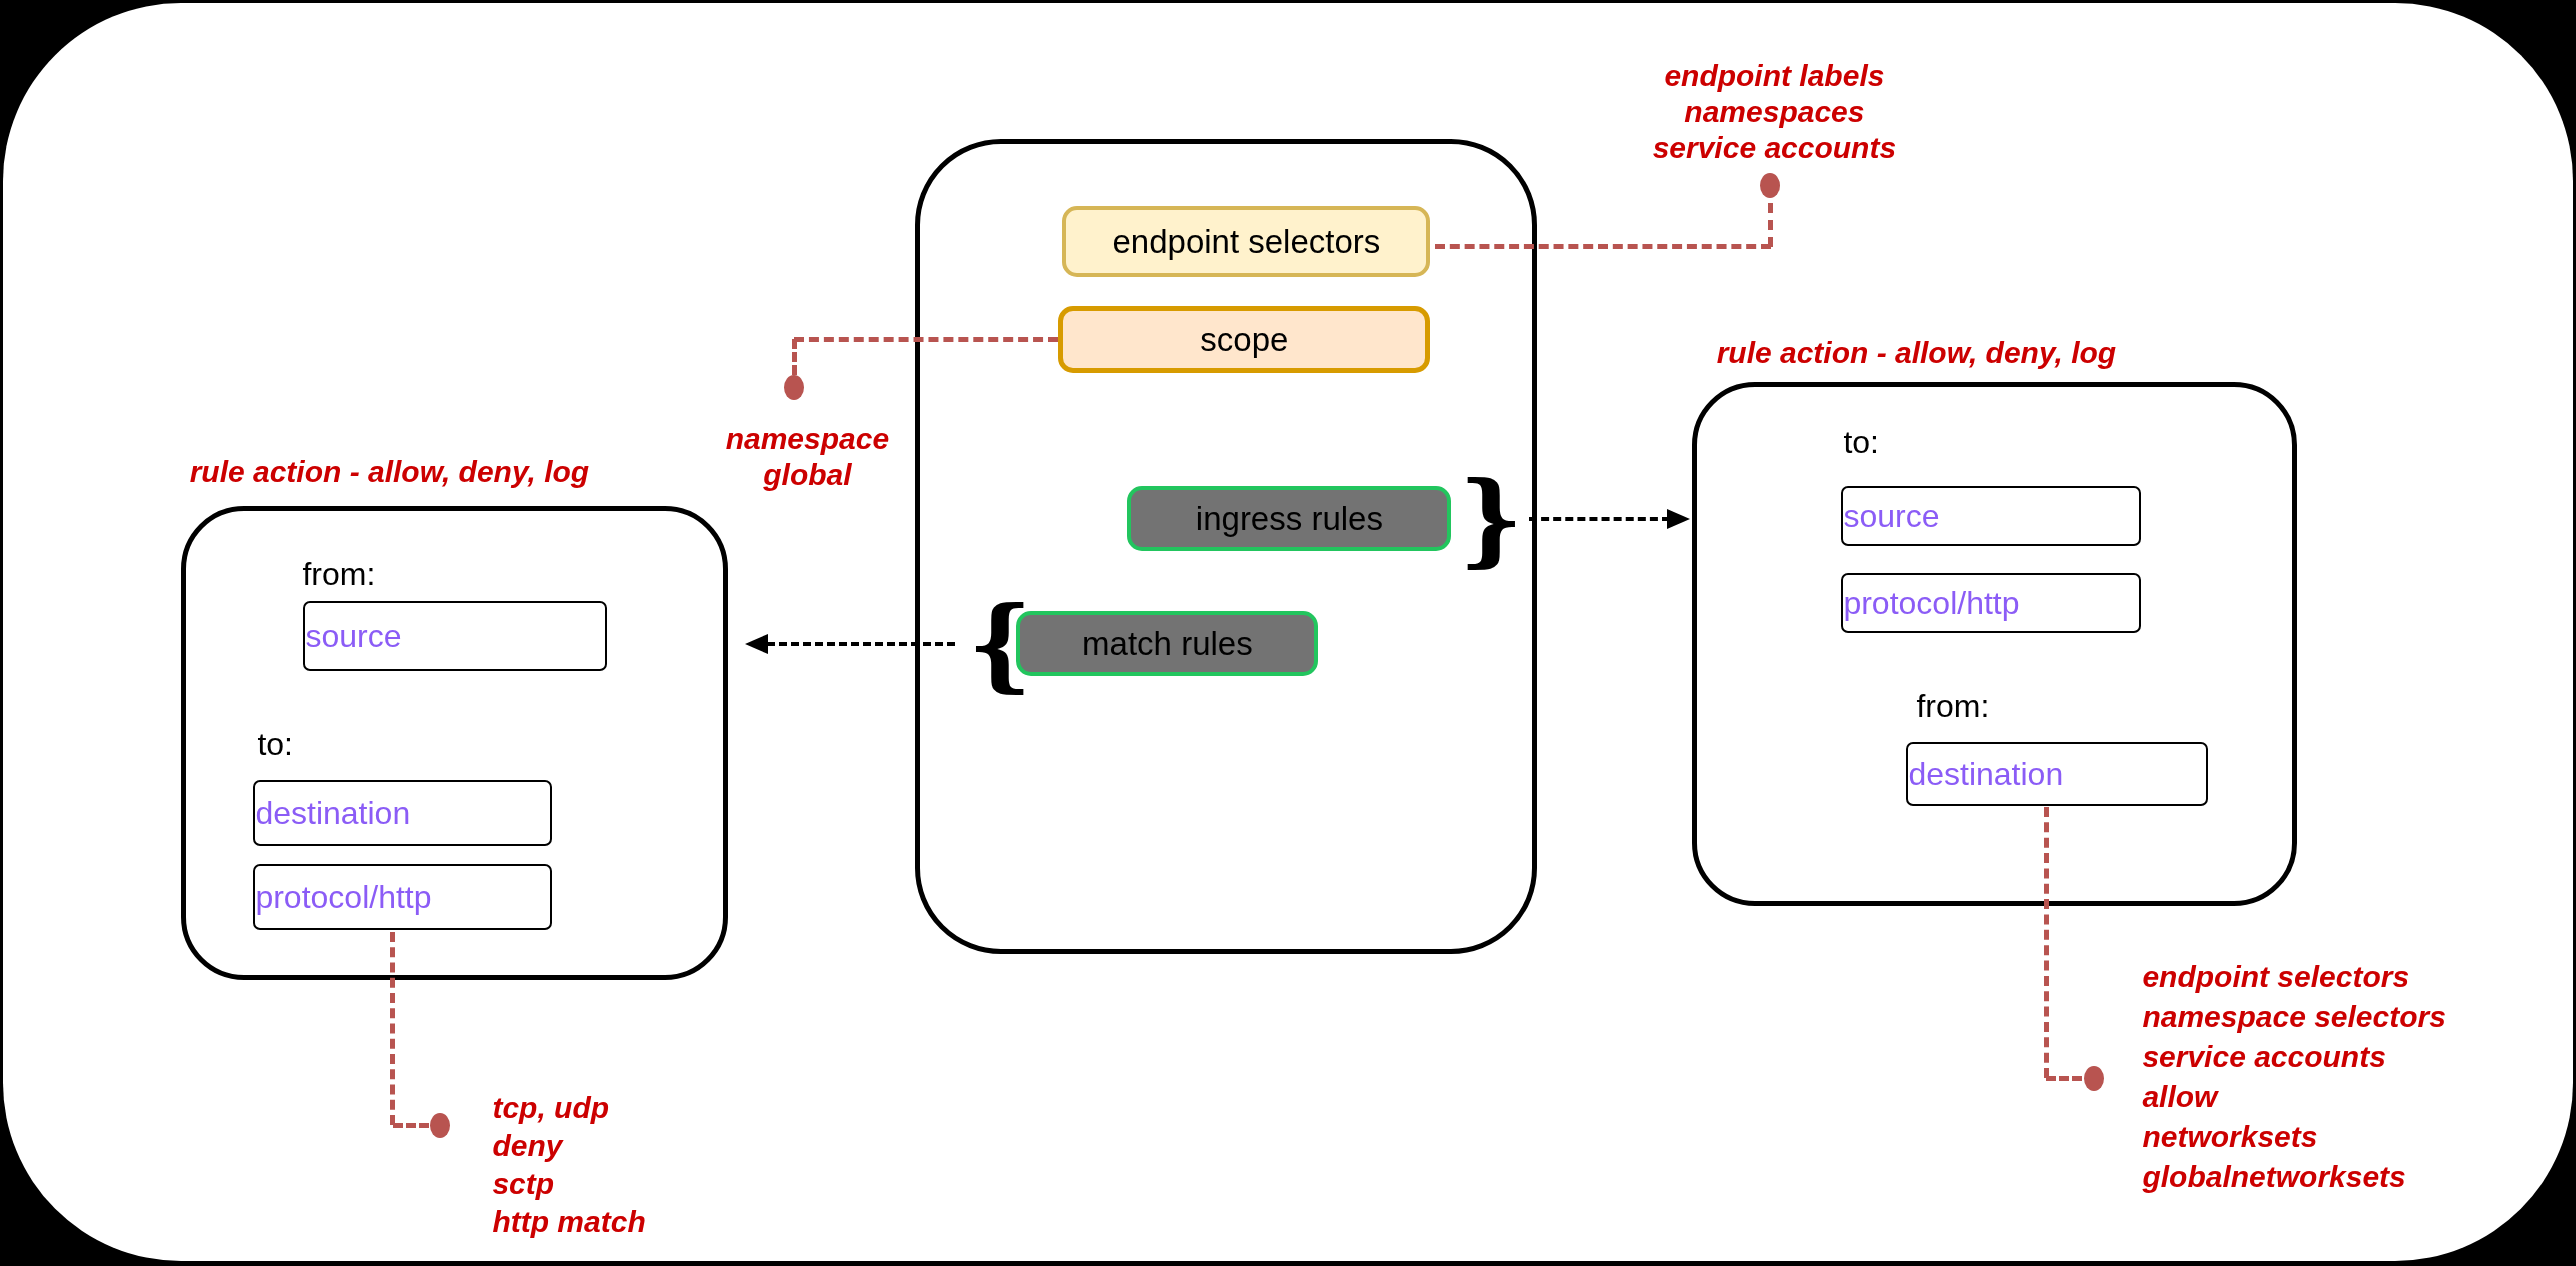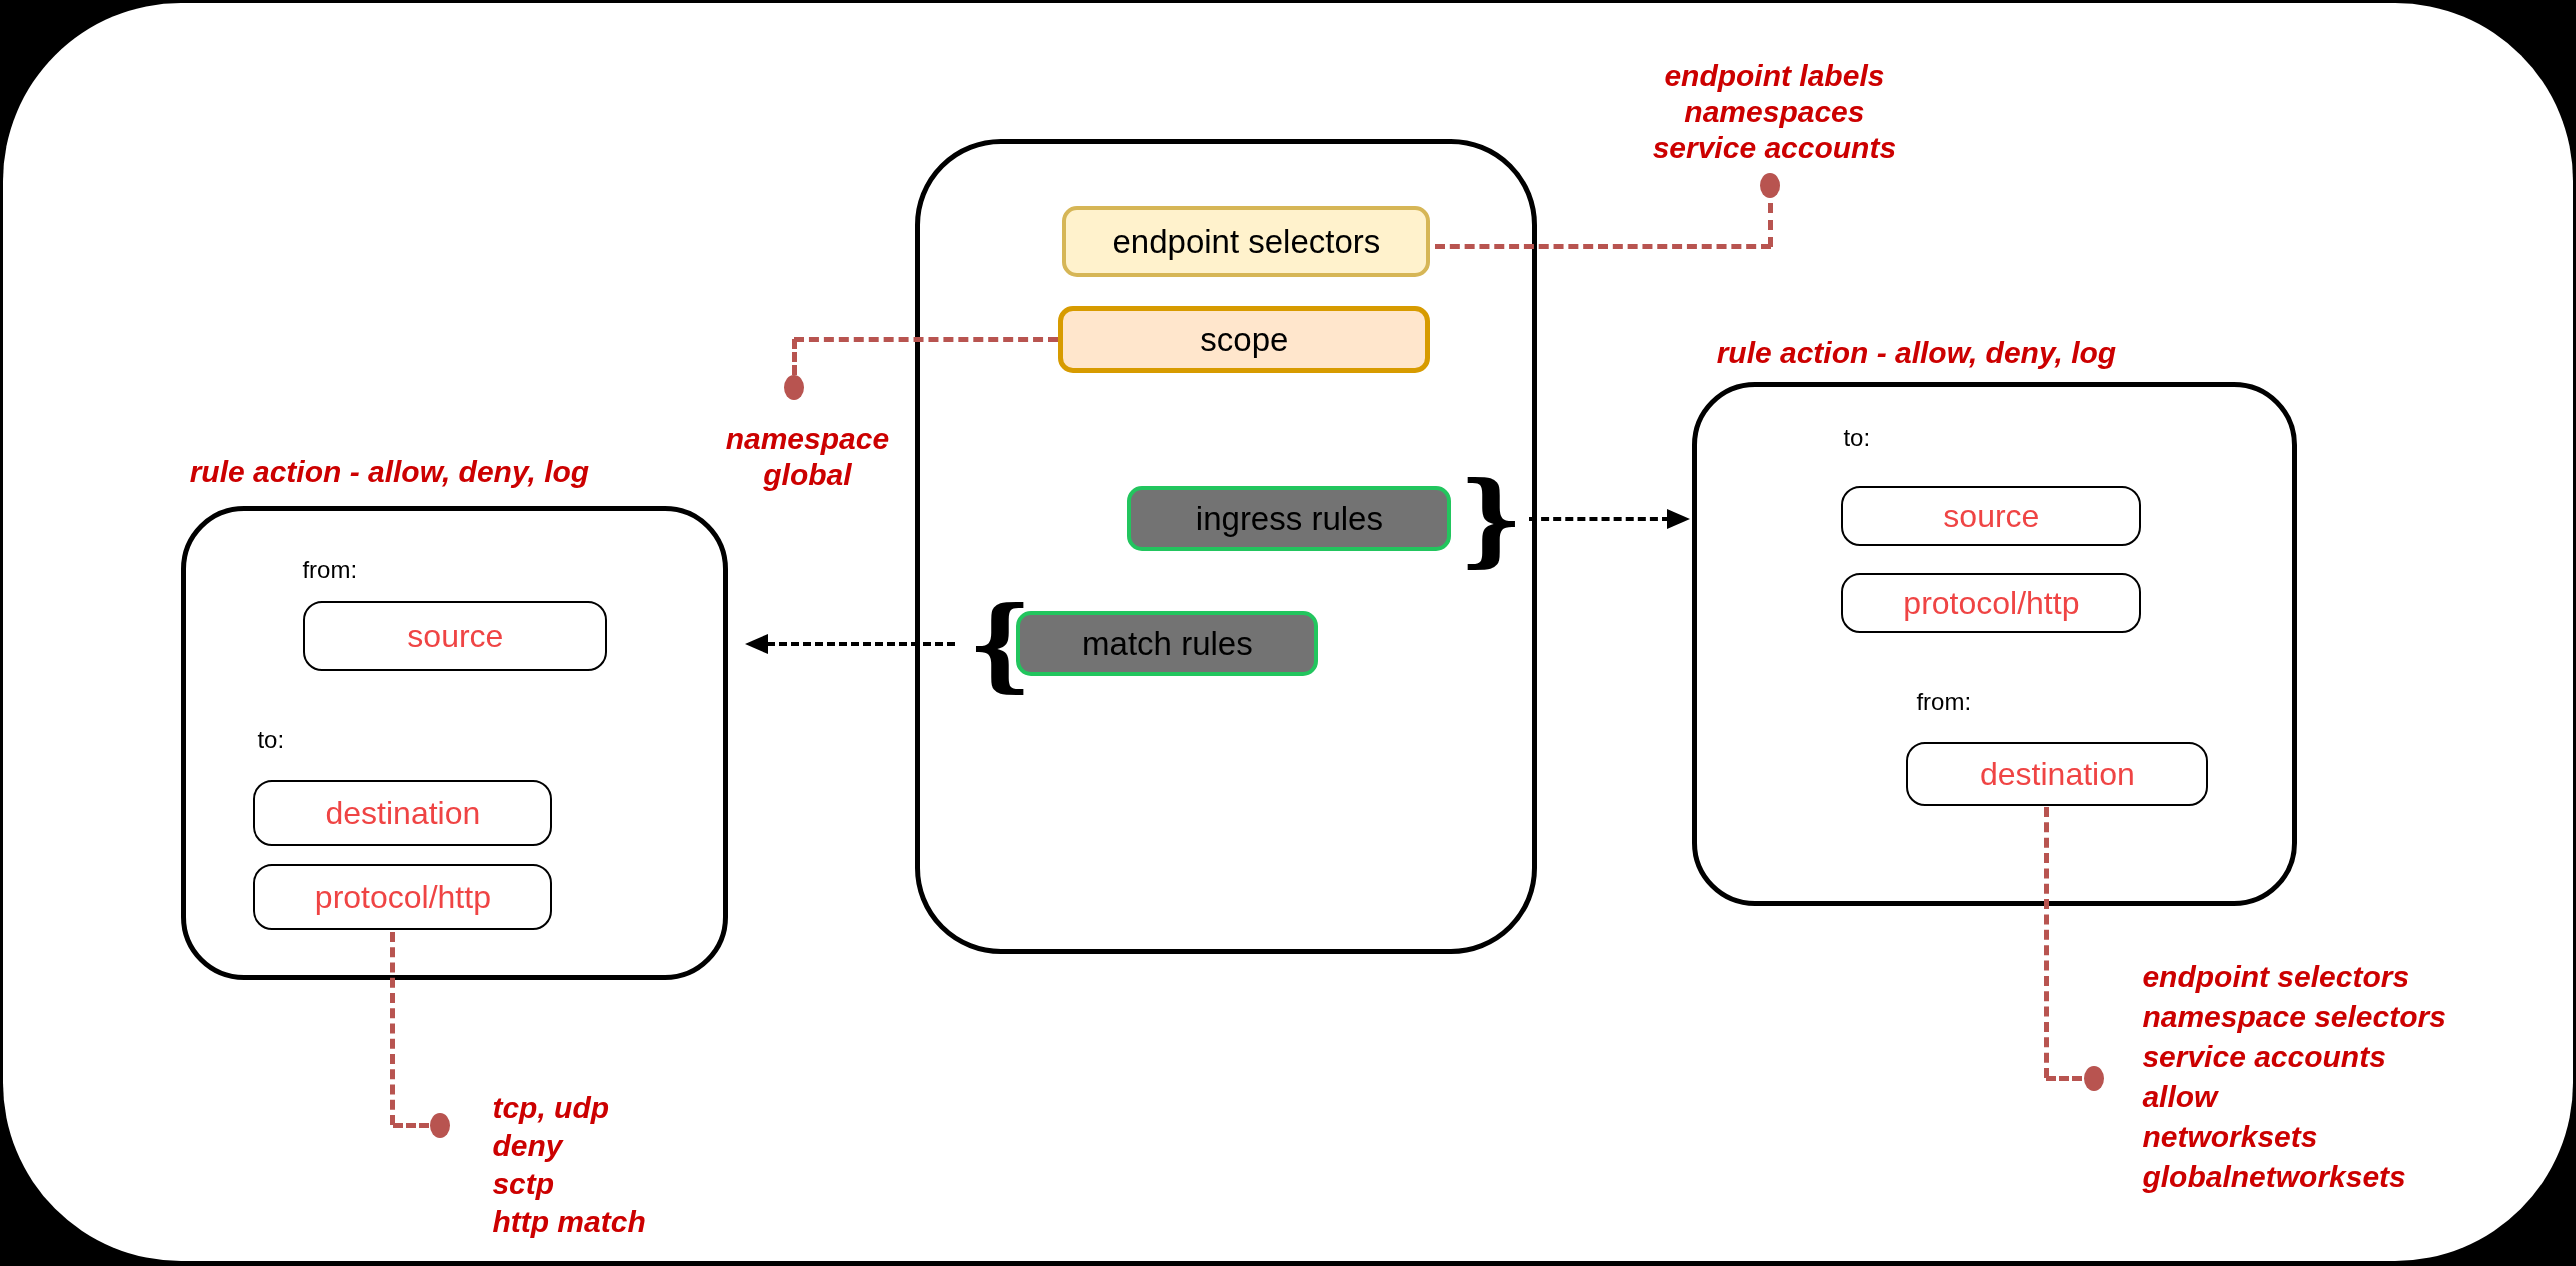--- a/index.html
+++ b/index.html
@@ -39,31 +39,31 @@
     font-size: 33px; color: #000000;
     box-sizing: border-box;
   }
   .chip.yellow { background: #fff2cc; border: 4px solid #d6b656; }
   .chip.orange { background: #ffe6cc; border: 5.2px solid #d79b00; }
   .chip.gray   { background: #737373; border: 4px solid #22c55e; }
 
   
   .field-box {
     position: absolute;
-    display: flex; align-items: center; justify-content: center;
+    display: flex; align-items: center; justify-content: flex-start;
     background: #ffffff;
     border: 2.9px solid #000000;
-    border-radius: 19px;
-    font-size: 32px; color: #ef4444;
+    border-radius: 7px;
+    font-size: 32px; color: #8b5cf6;
     box-sizing: border-box;
   }
 
   .plain-label {
     position: absolute;
-    font-size: 24px; color: #000000;
+    font-size: 32px; color: #000000;
     white-space: nowrap;
   }
 
   
   .red-note {
     position: absolute;
     color: #cc0000;
     font-size: 30px;
     font-style: italic;
     font-weight: bold;

